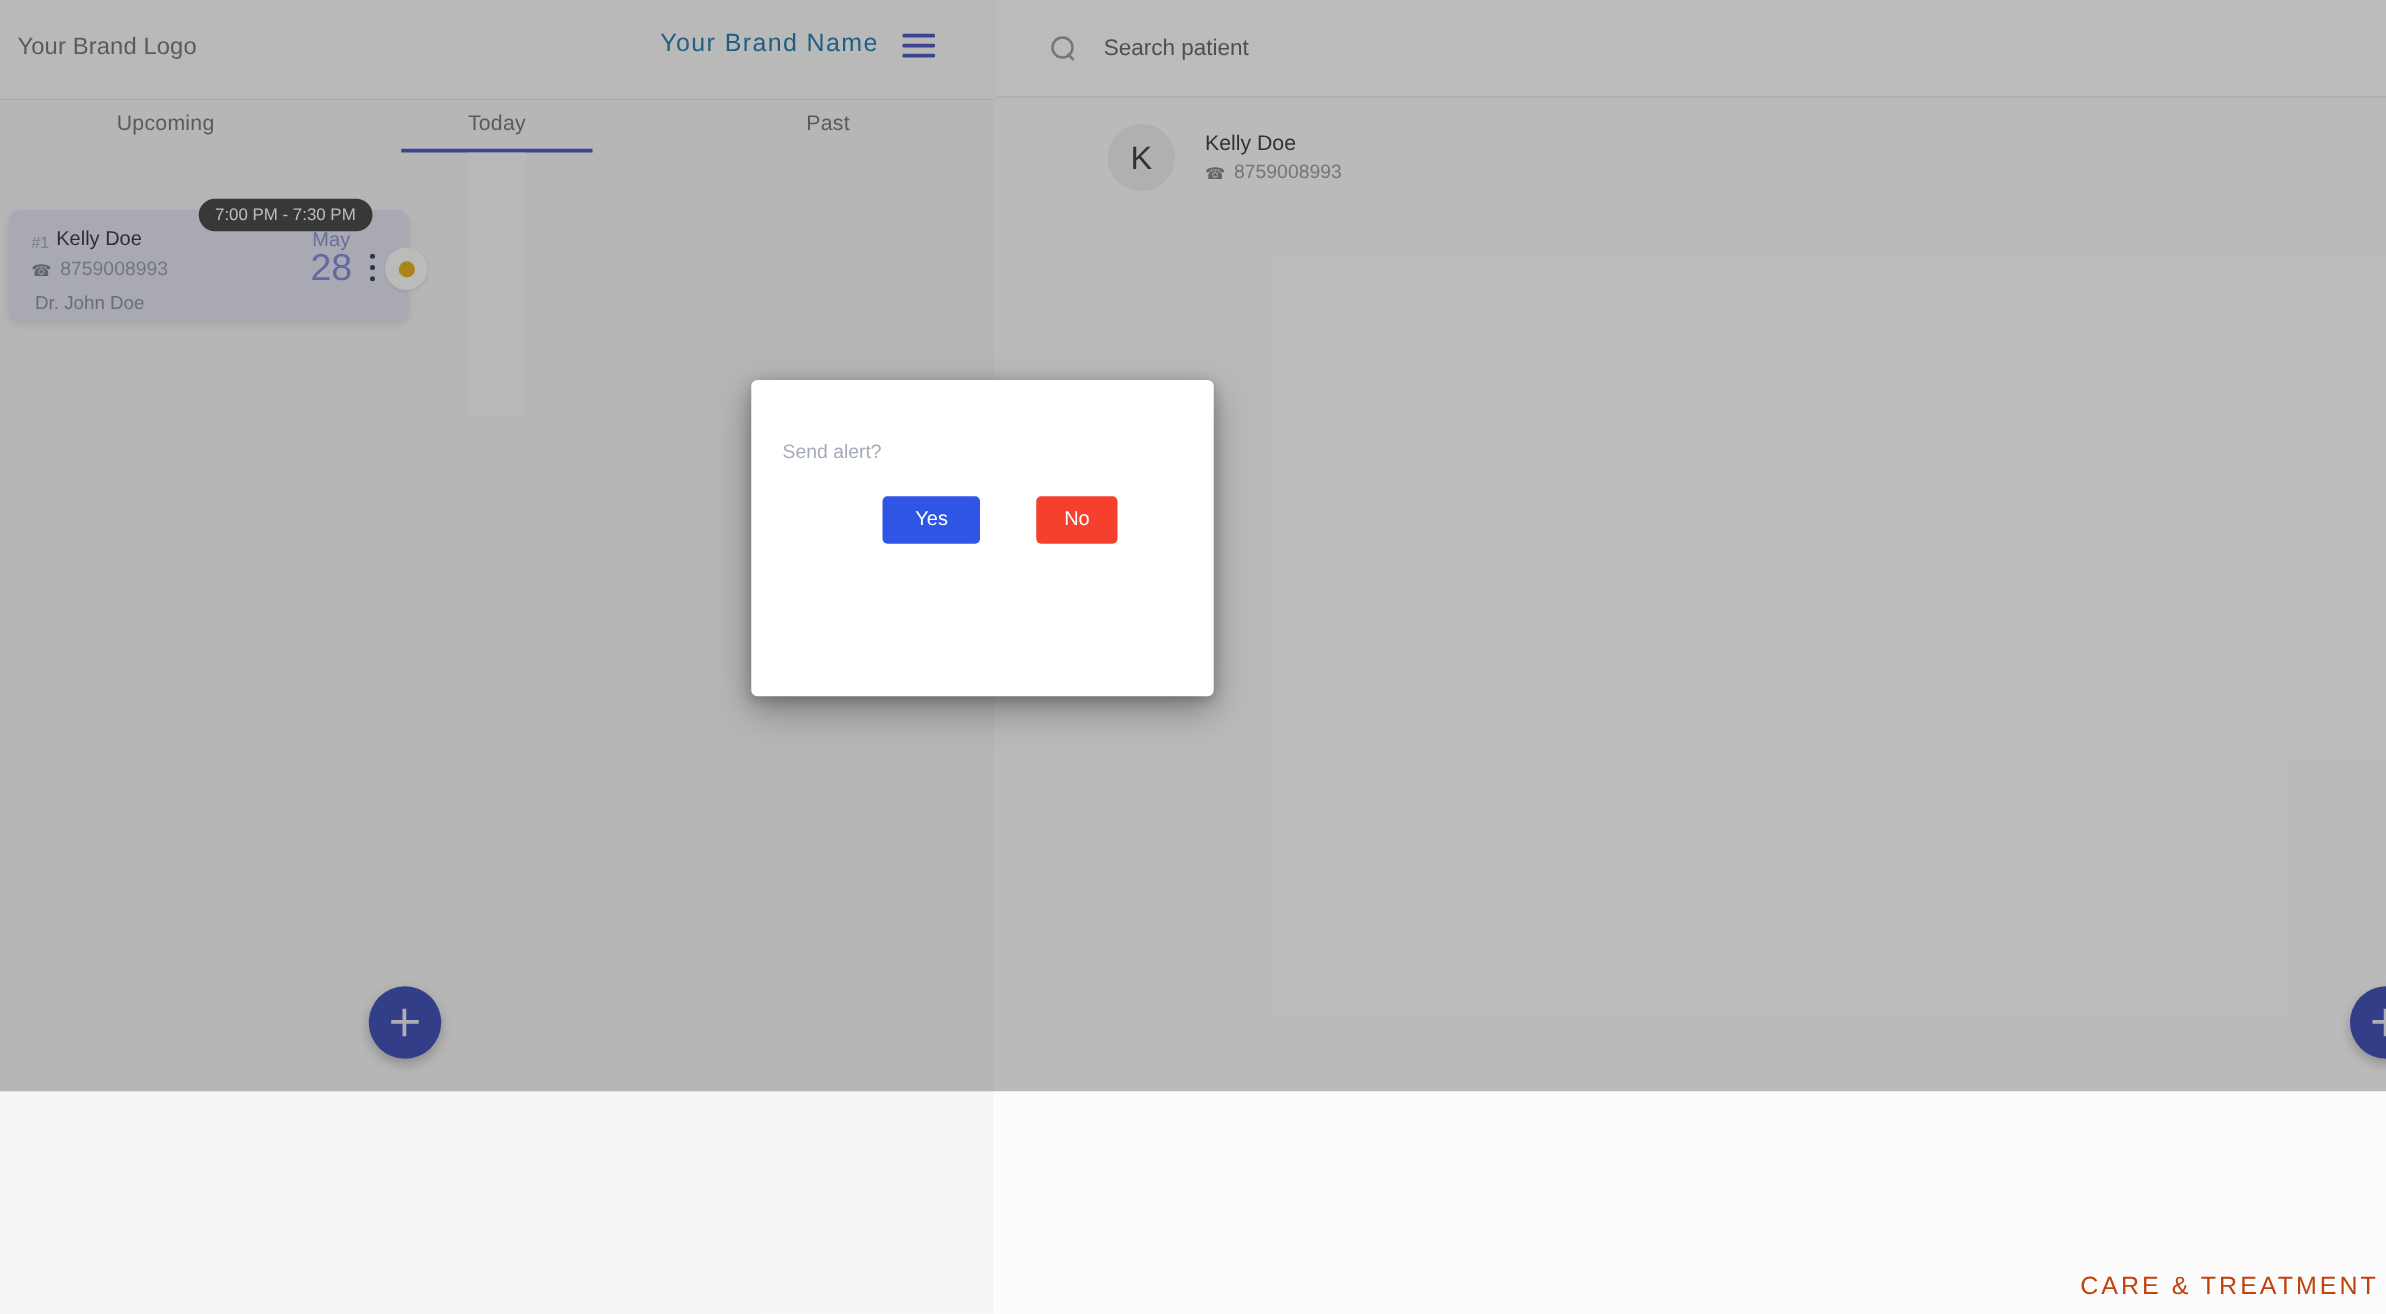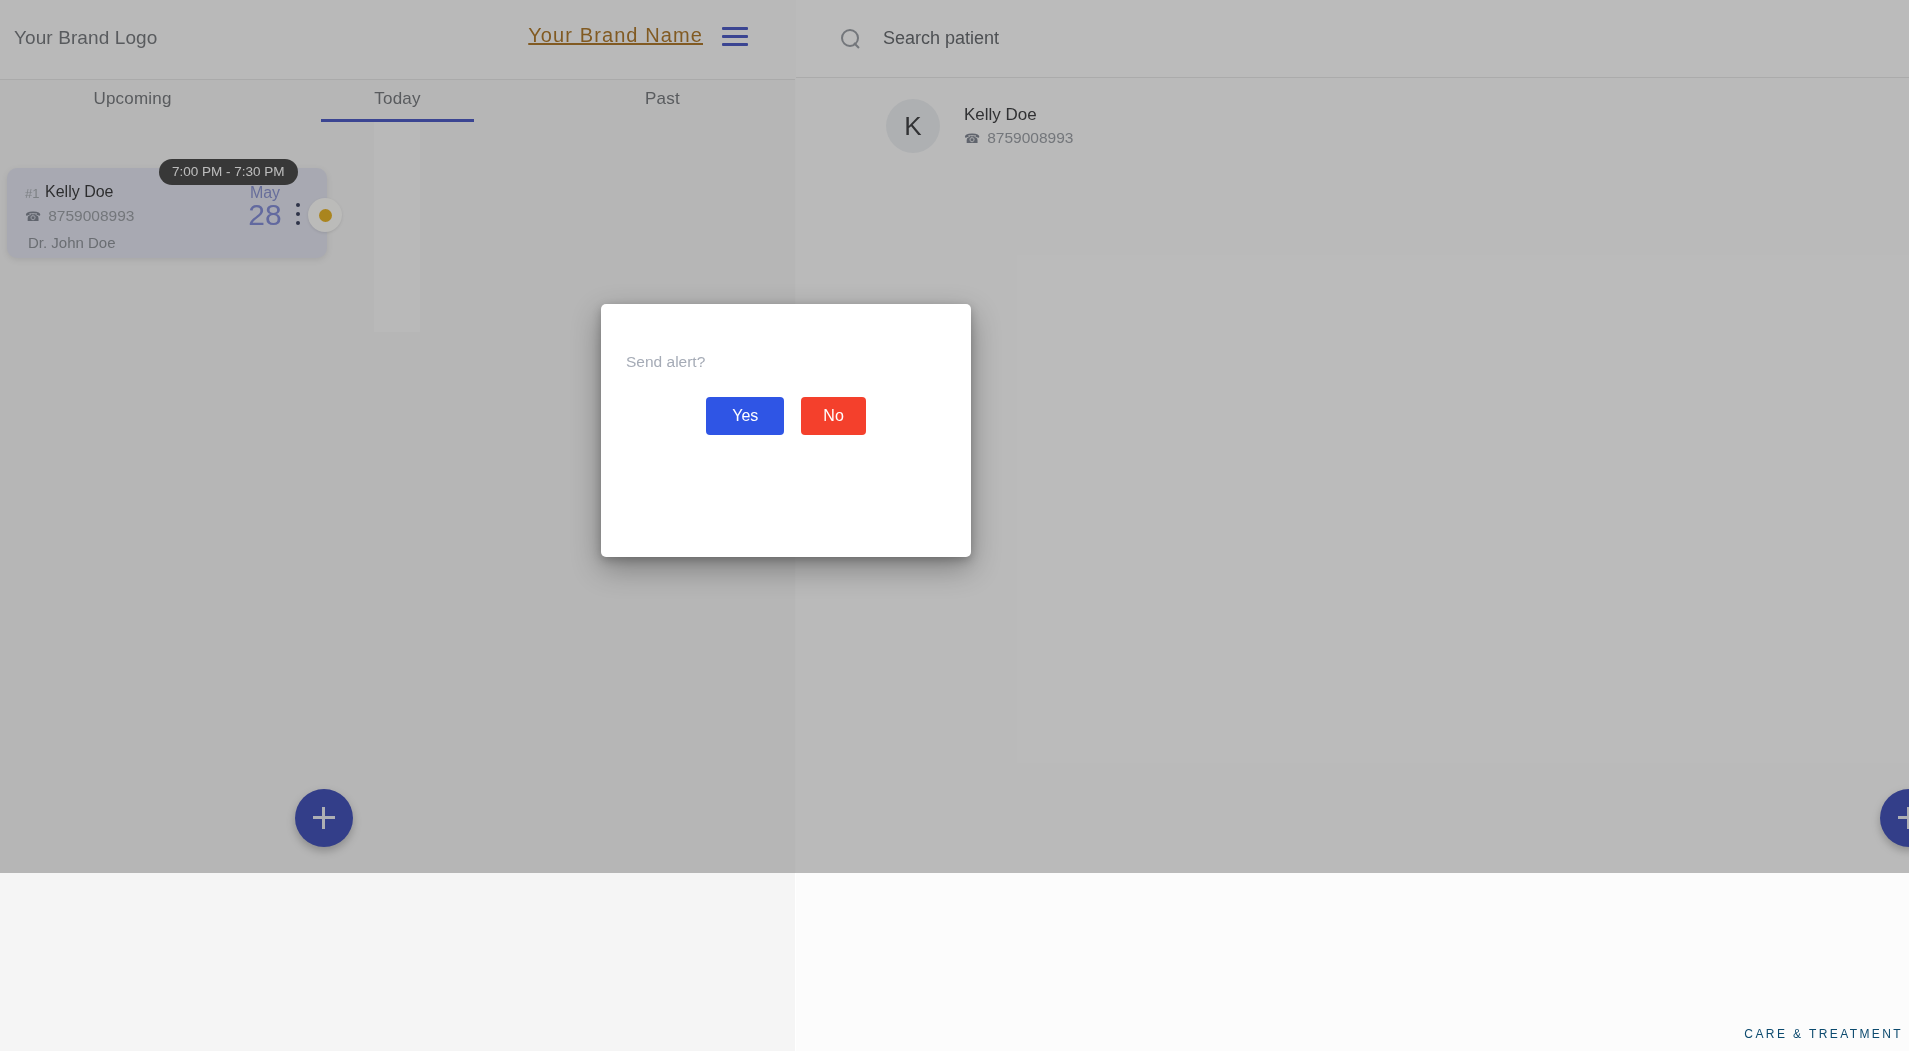--- a/index.html
+++ b/index.html
@@ -51,23 +51,22 @@
     left: 14px; top: 27px;
     font-size: 19px;
     color: #5f6368;
     letter-spacing: .1px;
   }
 
   .brand-name {
     position: absolute;
     right: 92px; top: 24px;
     font-size: 20px;
-    color: #a16207;
+    color: #0369a1;
     letter-spacing: 1.1px;
-    text-decoration: underline;
   }
 
   .hamburger {
     position: absolute;
     right: 47px; top: 27px;
     width: 26px; height: 20px;
     cursor: pointer;
   }
   .hamburger i {
     display: block;
@@ -311,22 +310,22 @@
   }
   .fab .plus::before { left: 9px; top: 0; width: 3px; height: 22px; }
   .fab .plus::after { left: 0; top: 9px; width: 22px; height: 3px; }
 
   #fab-left  { left: 295px; top: 789px; }
   #fab-right { left: 1084px; top: 789px; }
 
   .footer-brand {
     position: absolute;
     right: 6px; bottom: 10px;
-    font-size: 12px;
-    color: #0c4a6e;
+    font-size: 20px;
+    color: #c2410c;
     letter-spacing: 2.4px;
   }
 
   
   .modal {
     position: absolute;
     left: 601px; top: 304px;
     width: 370px; height: 253px;
     background: #ffffff;
     border-radius: 5px;
@@ -387,20 +386,21 @@
     gap: 17px;
   }
   .btn {
     border: none;
     border-radius: 4px;
     color: #ffffff;
     font-size: 16px;
     padding: 10px 26px;
     cursor: pointer;
     font-family: "Liberation Sans", sans-serif;
+    margin-left: 28px;
   }
   .btn-yes { background: #2f55e5; }
   .btn-no  { background: #f4402c; padding: 10px 22px; }
 </style>
 </head>
 <body>
 
 <div id="app">
 
   <div class="left-panel">

